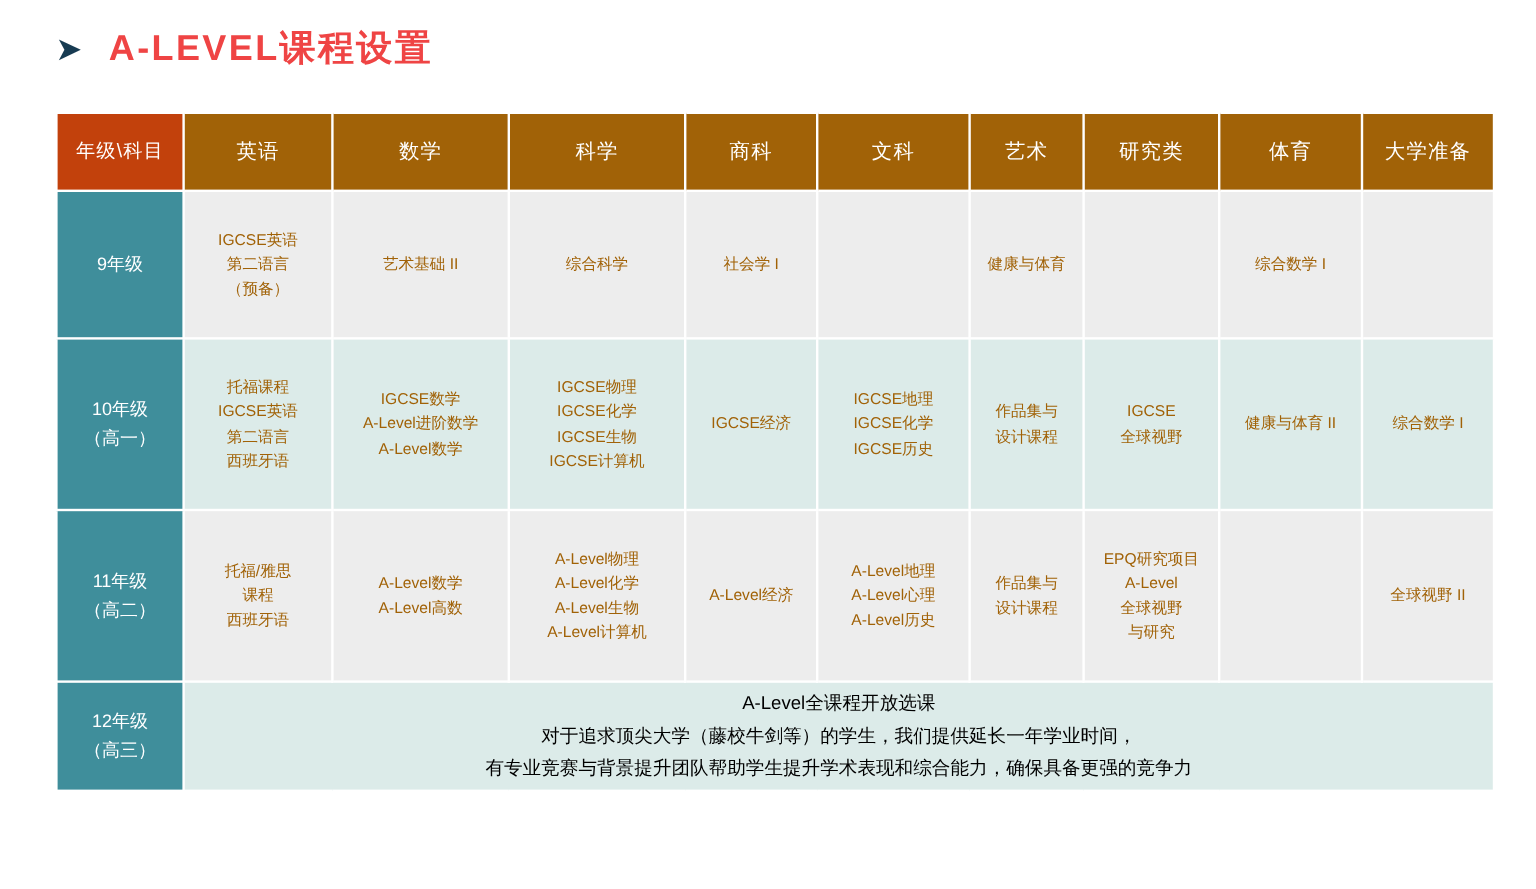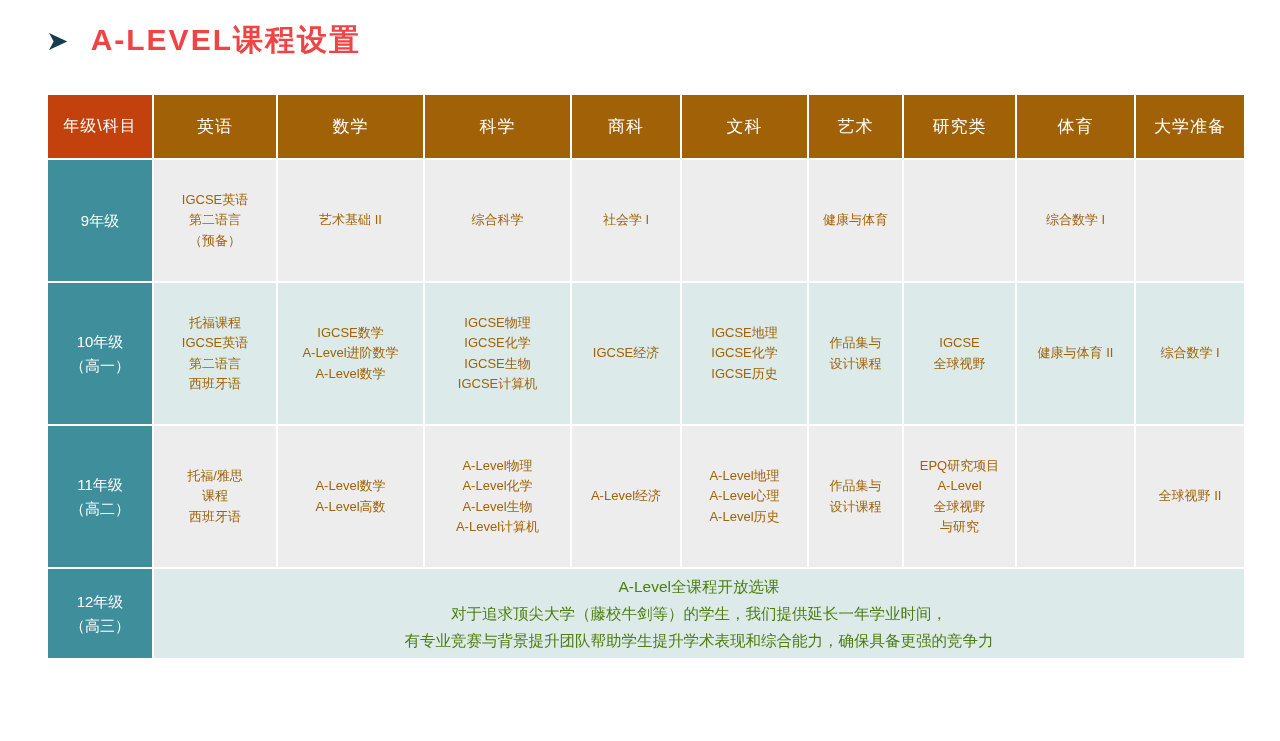--- a/index.html
+++ b/index.html
@@ -88,21 +88,21 @@
   tr.row-odd td.cell { background: #ededed; }
   tr.row-even td.cell { background: #dcebe9; }
 
   tr.r9  td.cell { height: 123px; }
   tr.r10 td.cell { height: 143px; }
   tr.r11 td.cell { height: 143px; }
 
   td.merged {
     background: #dcebe9;
     font-size: 15.5px;
-    color: #4d7c0f;
+    color: #000000;
     line-height: 1.75;
     padding: 6px 12px;
   }
 
   .cell-line { display: block; }
 </style>
 </head>
 <body>
 
 <div class="page">

